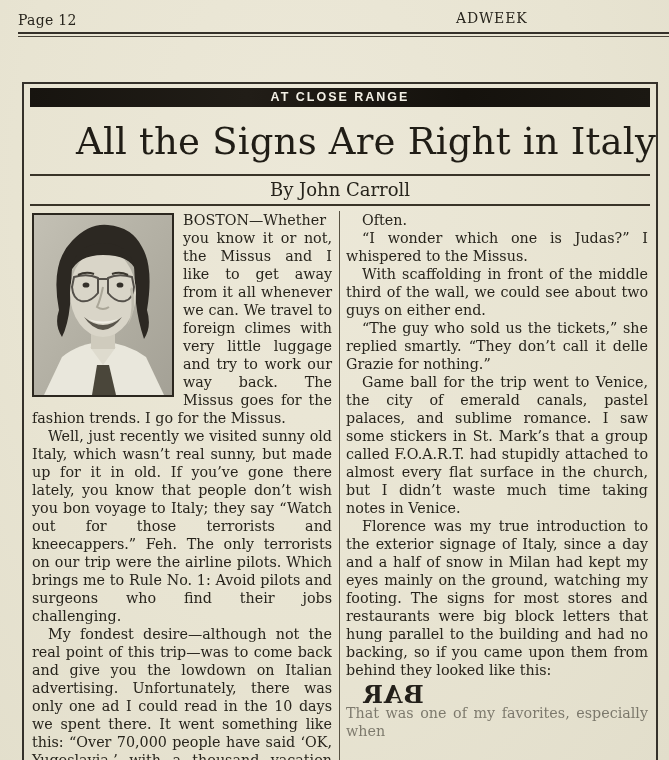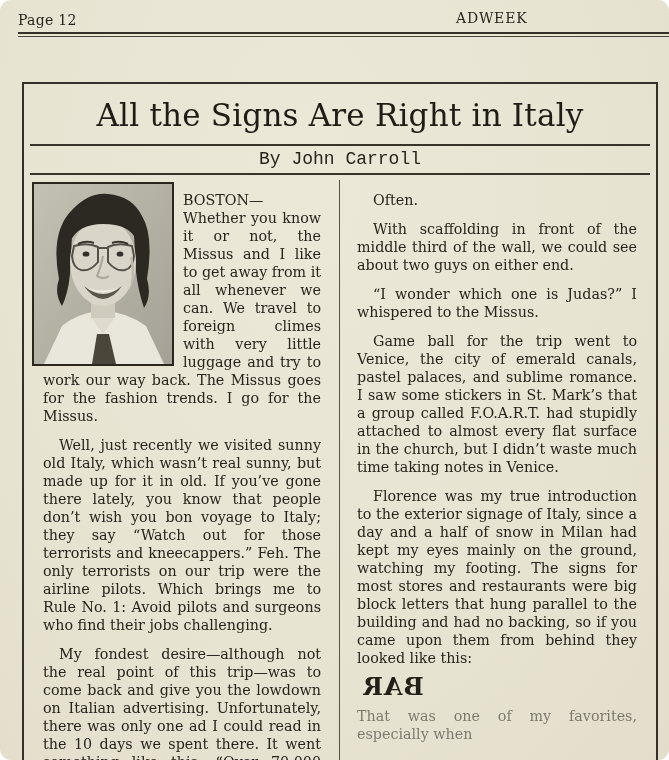--- a/index.html
+++ b/index.html
@@ -3,21 +3,20 @@
 <meta charset="utf-8">
 <style>
   html,body{margin:0;padding:0;}
   .page{
     position:relative;
     width:669px;height:760px;
     overflow:hidden;
     background:radial-gradient(ellipse at 45% 25%, #ece8d8 0%, #e8e4d2 55%, #e2decb 100%);
     color:#27241c;
     font-family:"DejaVu Serif", serif;
-    border-radius:11px;
   }
   
   .hdr-pagenum{
     position:absolute;left:18px;top:12px;
     font-size:14px;letter-spacing:.3px;
   }
   .hdr-pub{
     position:absolute;left:456px;top:10px;
     font-size:14px;letter-spacing:.8px;
   }
@@ -39,53 +38,52 @@
   .kicker{
     margin:4px 6px 0 6px;height:19px;
     background:linear-gradient(90deg,#17140f 0%, #211d17 35%, #15120d 70%, #1b1812 100%);
     color:#f3f0e6;
     font-family:"Liberation Sans", sans-serif;
     font-weight:bold;font-size:12.5px;letter-spacing:2px;
     text-align:center;line-height:19px;
   }
   .title{
     margin-top:13px;
-    text-align:center;
-    font-size:31px;
+    text-align:right;
+    font-size:37px;
     letter-spacing:.2px;
     color:#201d16;
   }
   .byline-band{
     margin:11px 6px 0 6px;
     border-top:2px solid #393428;
     border-bottom:2px solid #393428;
     padding:3px 0 4px 0;
     text-align:center;
     font-size:18px;
-    font-family:Liberation Mono, monospace;
   }
   
   .cols{
     display:flex;
     margin:5px 8px 0 8px;
     align-items:stretch;
   }
   .col{
     font-size:14.3px;
     line-height:18px;
     text-align:justify;
   }
   .col-left{flex:0 0 300px;}
   .divider{
     flex:0 0 1px;
     background:#575142;
     margin:0 6px 0 7px;
   }
   .col-right{flex:1;}
-  .par{margin:11px;}
+  .par{margin:0;}
   .indent{text-indent:16px;}
   .clipped{opacity:.55;}
   
   .photo{
     float:left;
     width:138px;height:180px;
     border:2px solid #2b271f;
     margin:2px 9px 2px 0;
     background:#b5b2a7;
   }
@@ -109,20 +107,21 @@
 
 <div class="page">
 
   <div class="hdr-pagenum">Page 12</div>
   <div class="hdr-pub">ADWEEK</div>
   <div class="hdr-rule-thick"></div>
   <div class="hdr-rule-thin"></div>
 
   <div class="article-box">
 
+    <div class="kicker">AT CLOSE RANGE</div>
 
     <div class="title">All the Signs Are Right in Italy</div>
 
     <div class="byline-band">
       <span>By John Carroll</span>
     </div>
 
     <div class="cols">
 
       <div class="col col-left">
@@ -171,22 +170,23 @@
         <p class="par">BOSTON—Whether you know it or not, the Missus and I like to get away from it all whenever we can. We travel to foreign climes with very little luggage and try to work our way back. The Missus goes for the fashion trends. I go for the Missus.</p>
         <p class="par indent">Well, just recently we visited sunny old Italy, which wasn’t real sunny, but made up for it in old. If you’ve gone there lately, you know that people don’t wish you bon voyage to Italy; they say “Watch out for those terrorists and kneecappers.” Feh. The only terrorists on our trip were the airline pilots. Which brings me to Rule No. 1: Avoid pilots and surgeons who find their jobs challenging.</p>
         <p class="par indent">My fondest desire—although not the real point of this trip—was to come back and give you the lowdown on Italian advertising. Unfortunately, there was only one ad I could read in the 10 days we spent there. It went something like this: “Over 70,000 people have said ‘OK, Yugoslavia,’ with a thousand vacation ideas.”</p>
 
       </div>
 
       <div class="divider"></div>
 
       <div class="col col-right">
         <p class="par indent">Often.</p>
+        <p class="par indent">“I wonder which one is Judas?” I whispered to the Missus.</p>
         <p class="par indent">With scaffolding in front of the middle third of the wall, we could see about two guys on either end.</p>
-        <p class="par indent">“I wonder which one is Judas?” I whispered to the Missus.</p>
+        <p class="par indent">“The guy who sold us the tickets,” she replied smartly. “They don’t call it delle Grazie for nothing.”</p>
         <p class="par indent">Game ball for the trip went to Venice, the city of emerald canals, pastel palaces, and sublime romance. I saw some stickers in St. Mark’s that a group called F.O.A.R.T. had stupidly attached to almost every flat surface in the church, but I didn’t waste much time taking notes in Venice.</p>
         <p class="par indent">Florence was my true introduction to the exterior signage of Italy, since a day and a half of snow in Milan had kept my eyes mainly on the ground, watching my footing. The signs for most stores and restaurants were big block letters that hung parallel to the building and had no backing, so if you came upon them from behind they looked like this:</p>
         <div class="sign"><span class="mirror">BAR</span></div>
         <p class="par clipped">That was one of my favorites, especially when</p>
       </div>
 
     </div>
   </div>
 </div>
 

